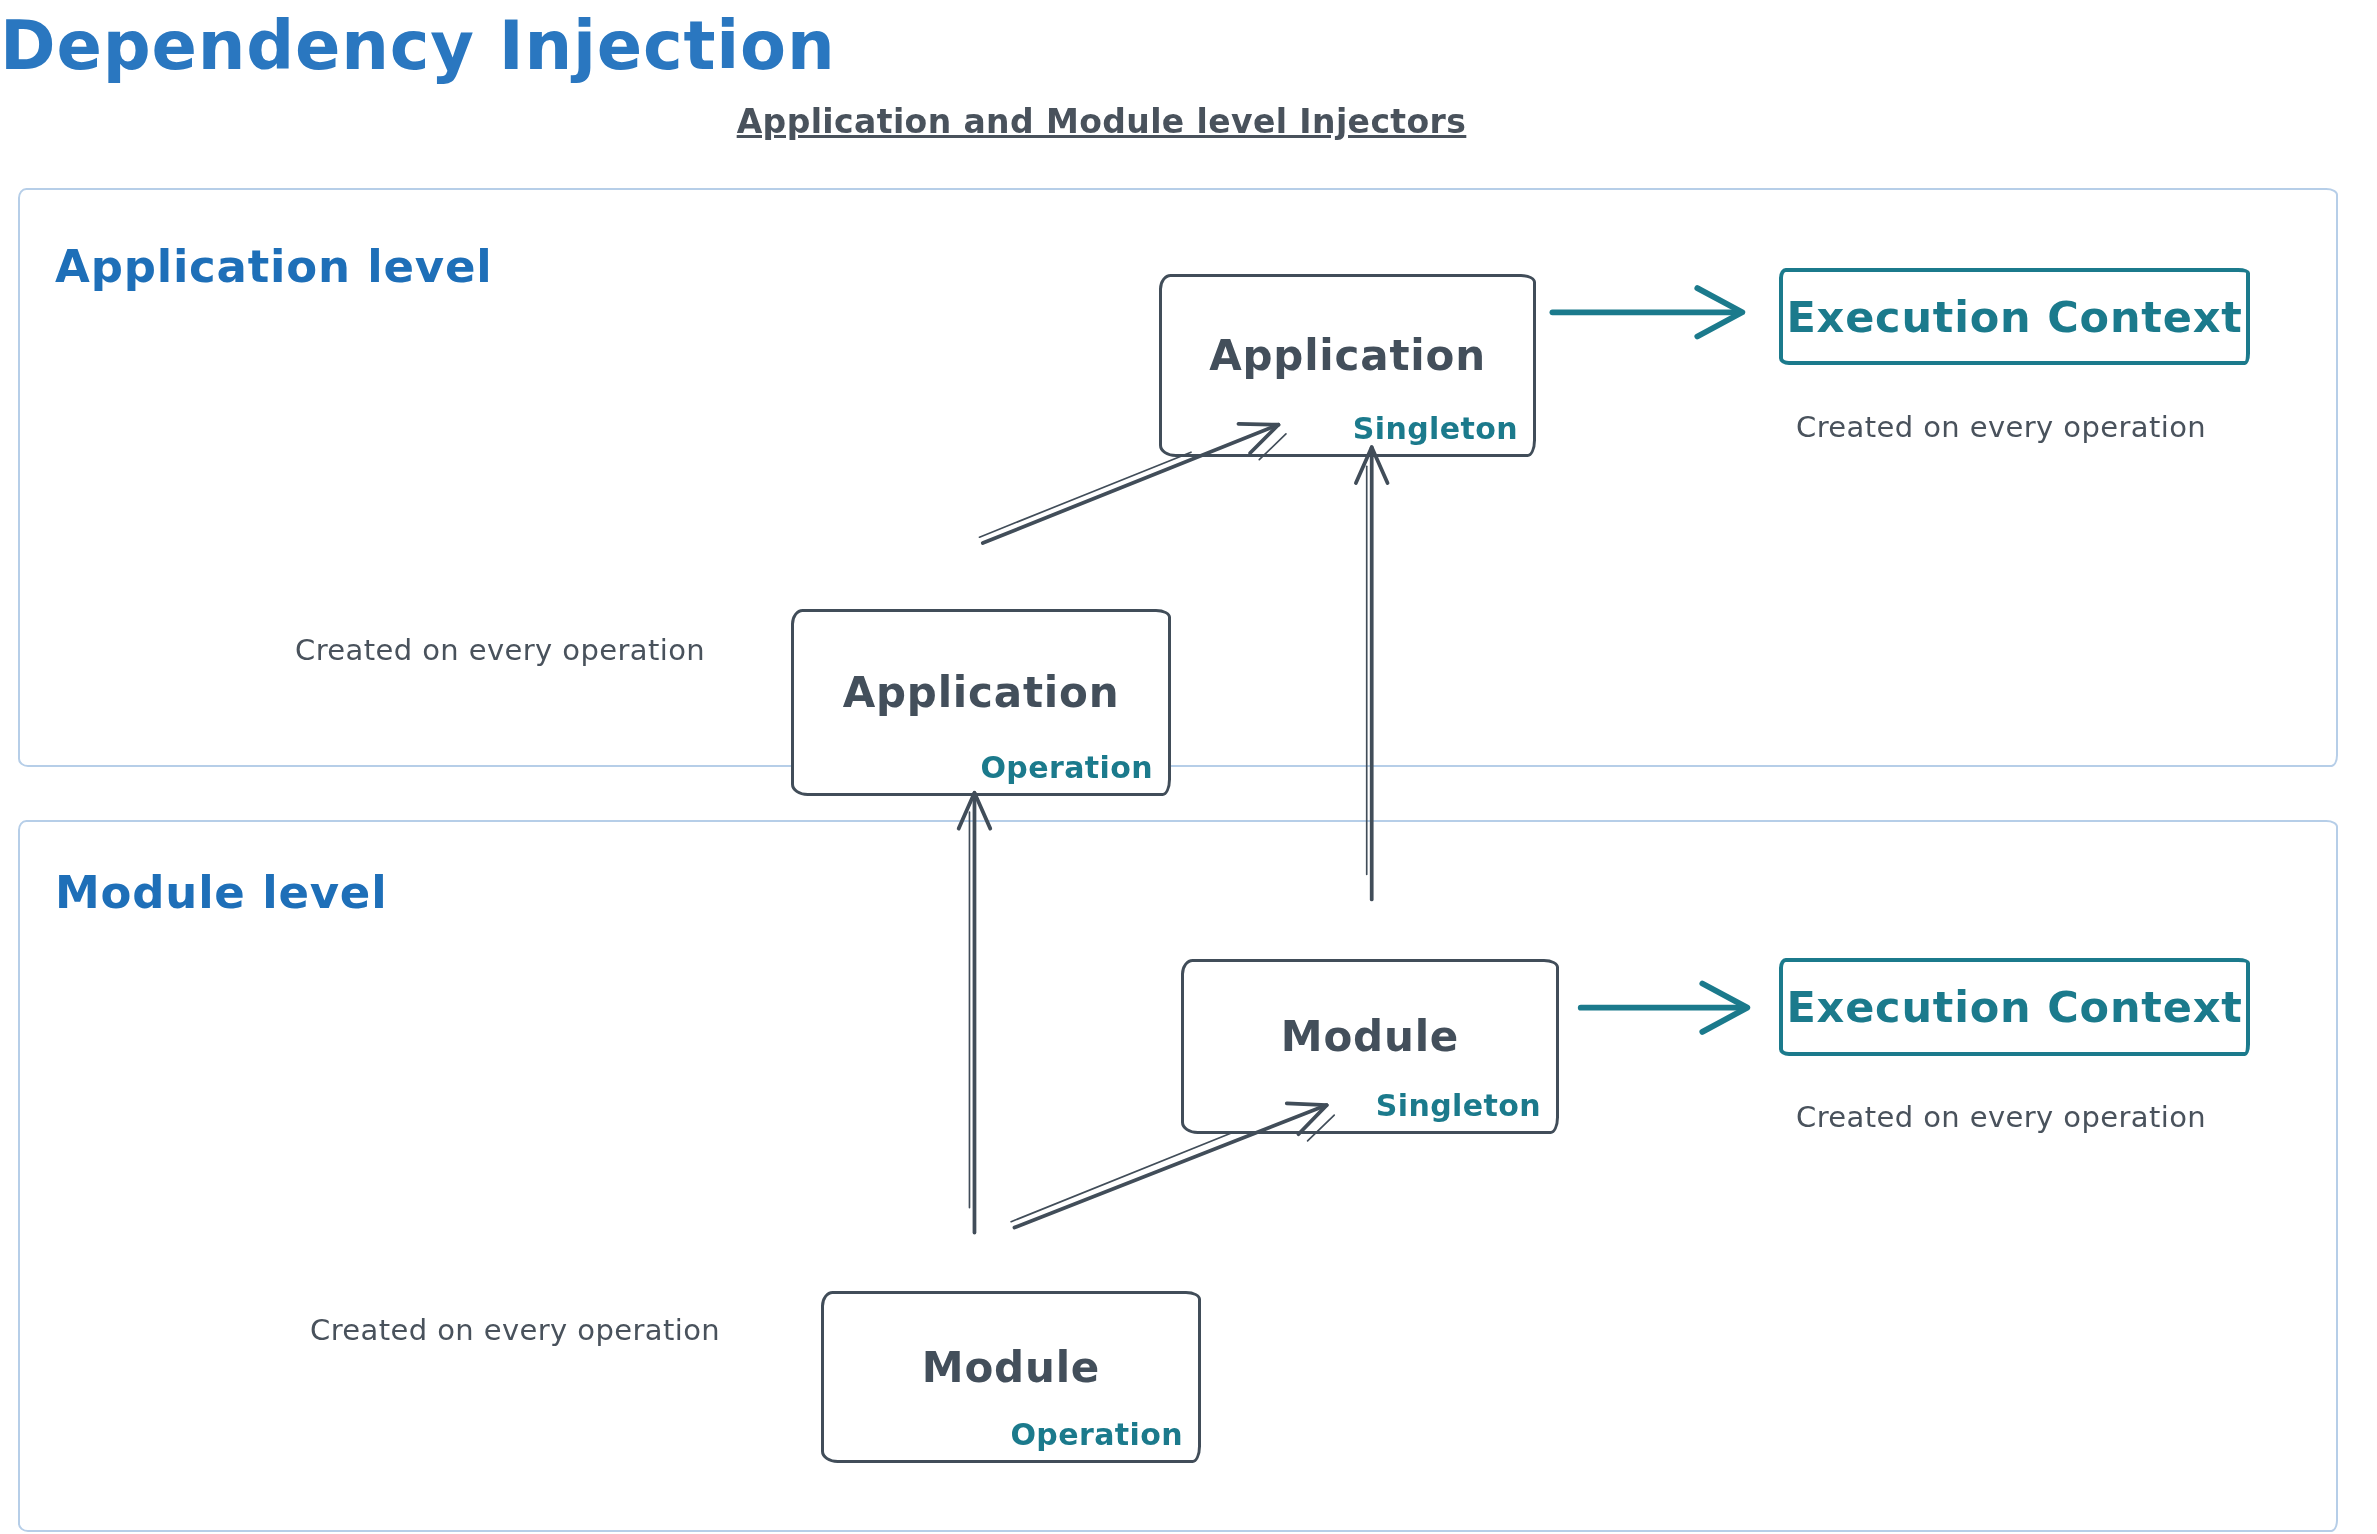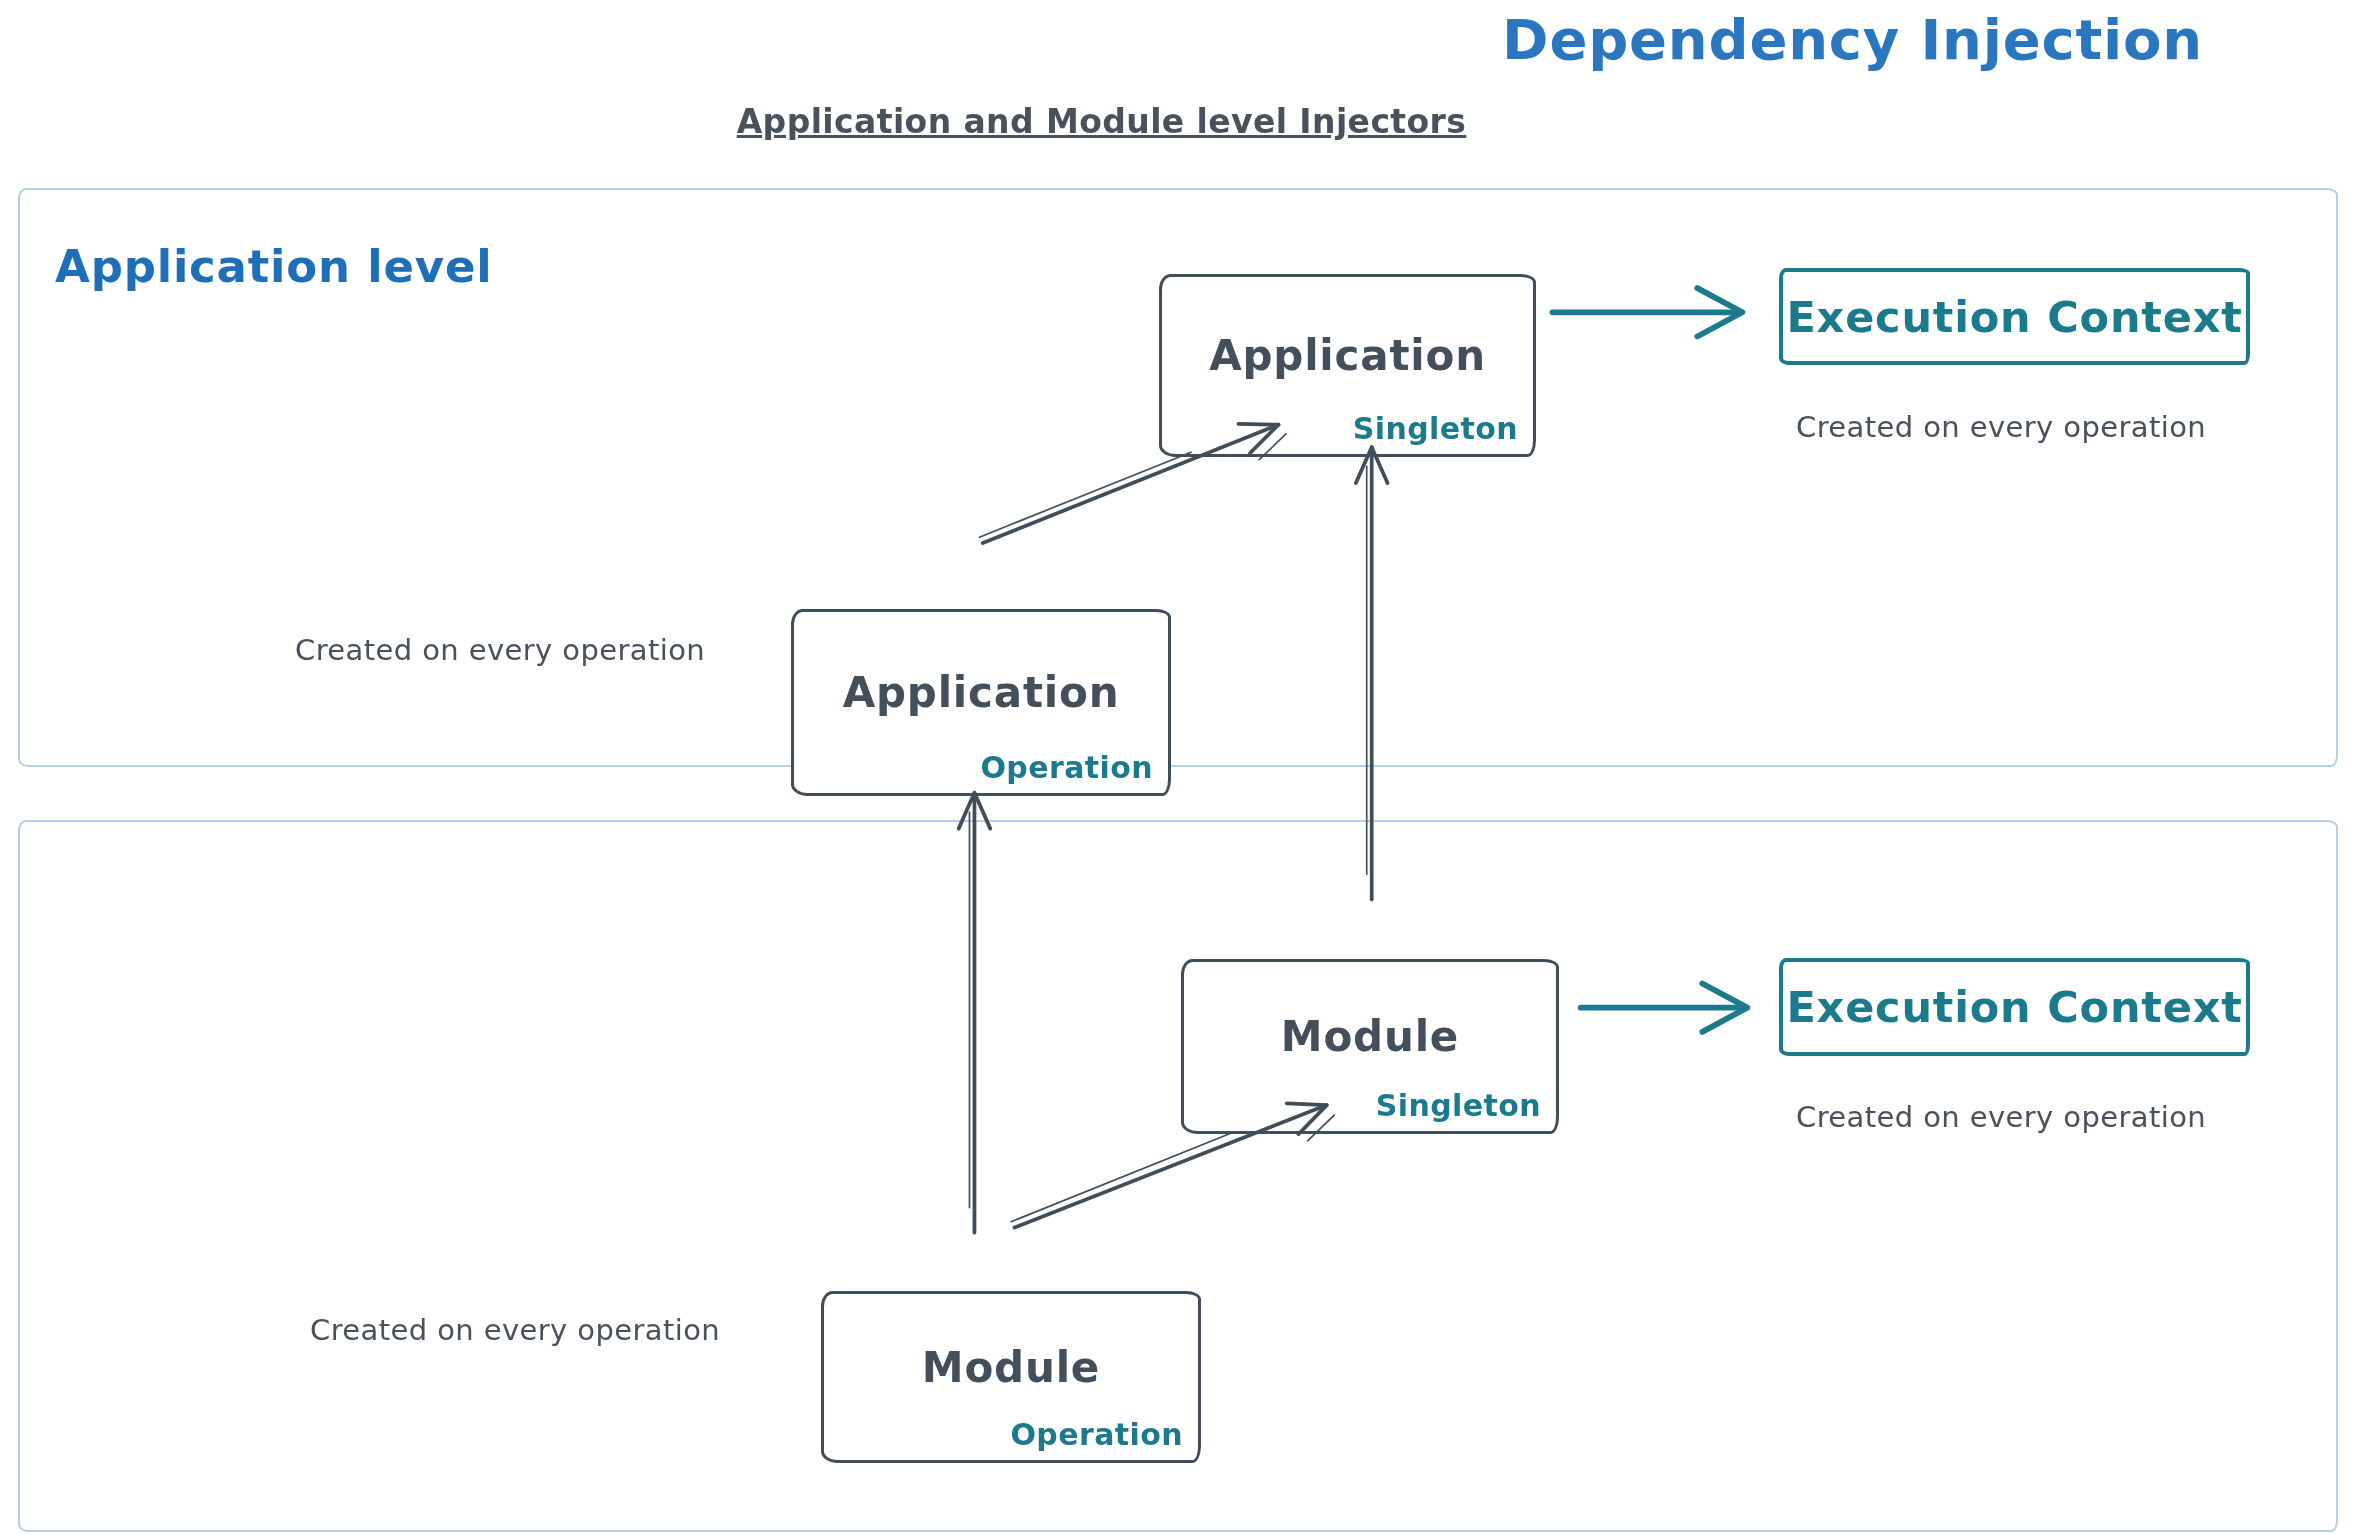--- a/index.html
+++ b/index.html
@@ -6,22 +6,22 @@
   .canvas{
     position:relative;
     width:2377px;height:1534px;
     background:#ffffff;
     font-family:"DejaVu Sans", sans-serif;
     overflow:hidden;
   }
   
   .title{
     position:absolute;left:0;top:6.7px;width:2203px;
-    text-align:right;
-    font-size:56px;font-weight:bold;letter-spacing:0.8px;
+    text-align:left;
+    font-size:67px;font-weight:bold;letter-spacing:0.8px;
     color:#2a77c0;
   }
   .subtitle{
     position:absolute;left:0;top:102px;width:2203px;
     text-align:center;
     font-size:33px;font-weight:600;letter-spacing:0.4px;
     color:#49525c;
     text-decoration:underline;
   }
   
@@ -105,20 +105,21 @@
 
 <div class="canvas">
 
   <div class="title">Dependency Injection</div>
   <div class="subtitle">Application and Module level Injectors</div>
 
   <div class="level-box app"></div>
   <div class="level-box module"></div>
 
   <div class="level-label app">Application level</div>
+  <div class="level-label module">Module level</div>
 
   <div class="node app-singleton">
     <span class="node-title">Application</span>
     <span class="node-scope">Singleton</span>
   </div>
 
   <div class="node app-operation">
     <span class="node-title">Application</span>
     <span class="node-scope">Operation</span>
   </div>

